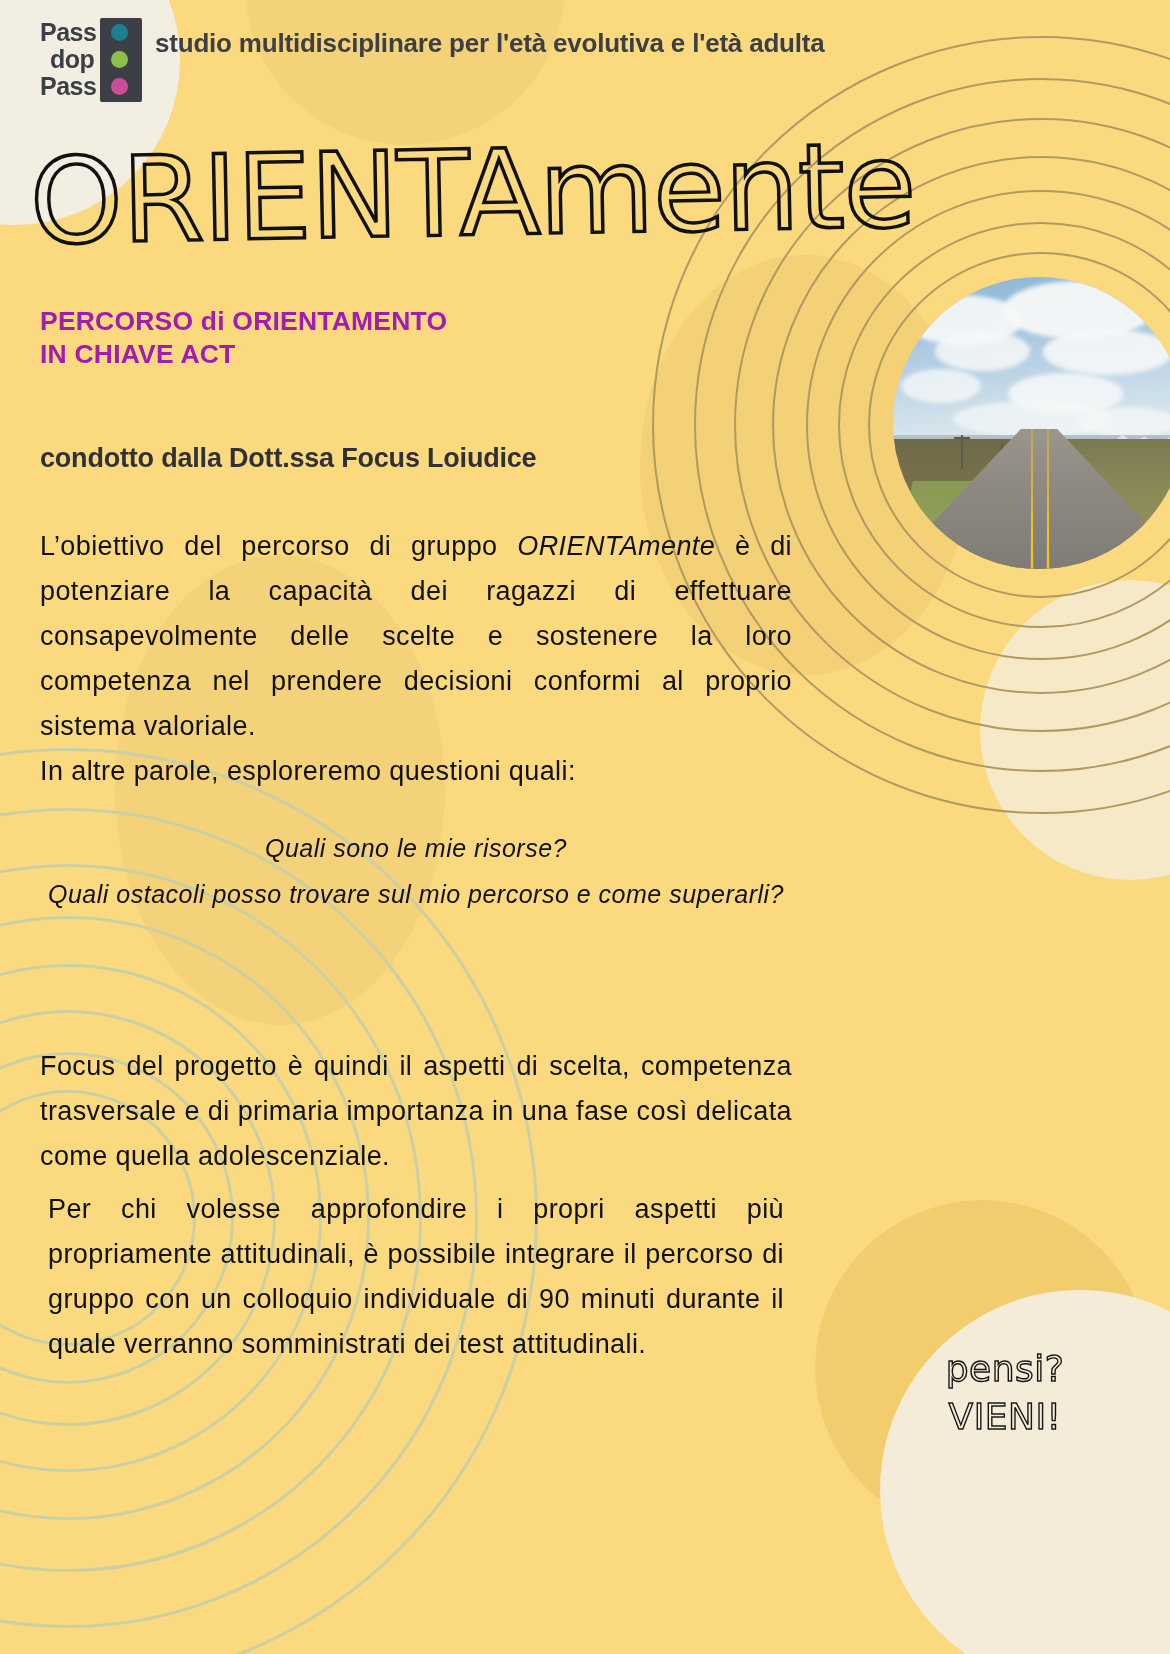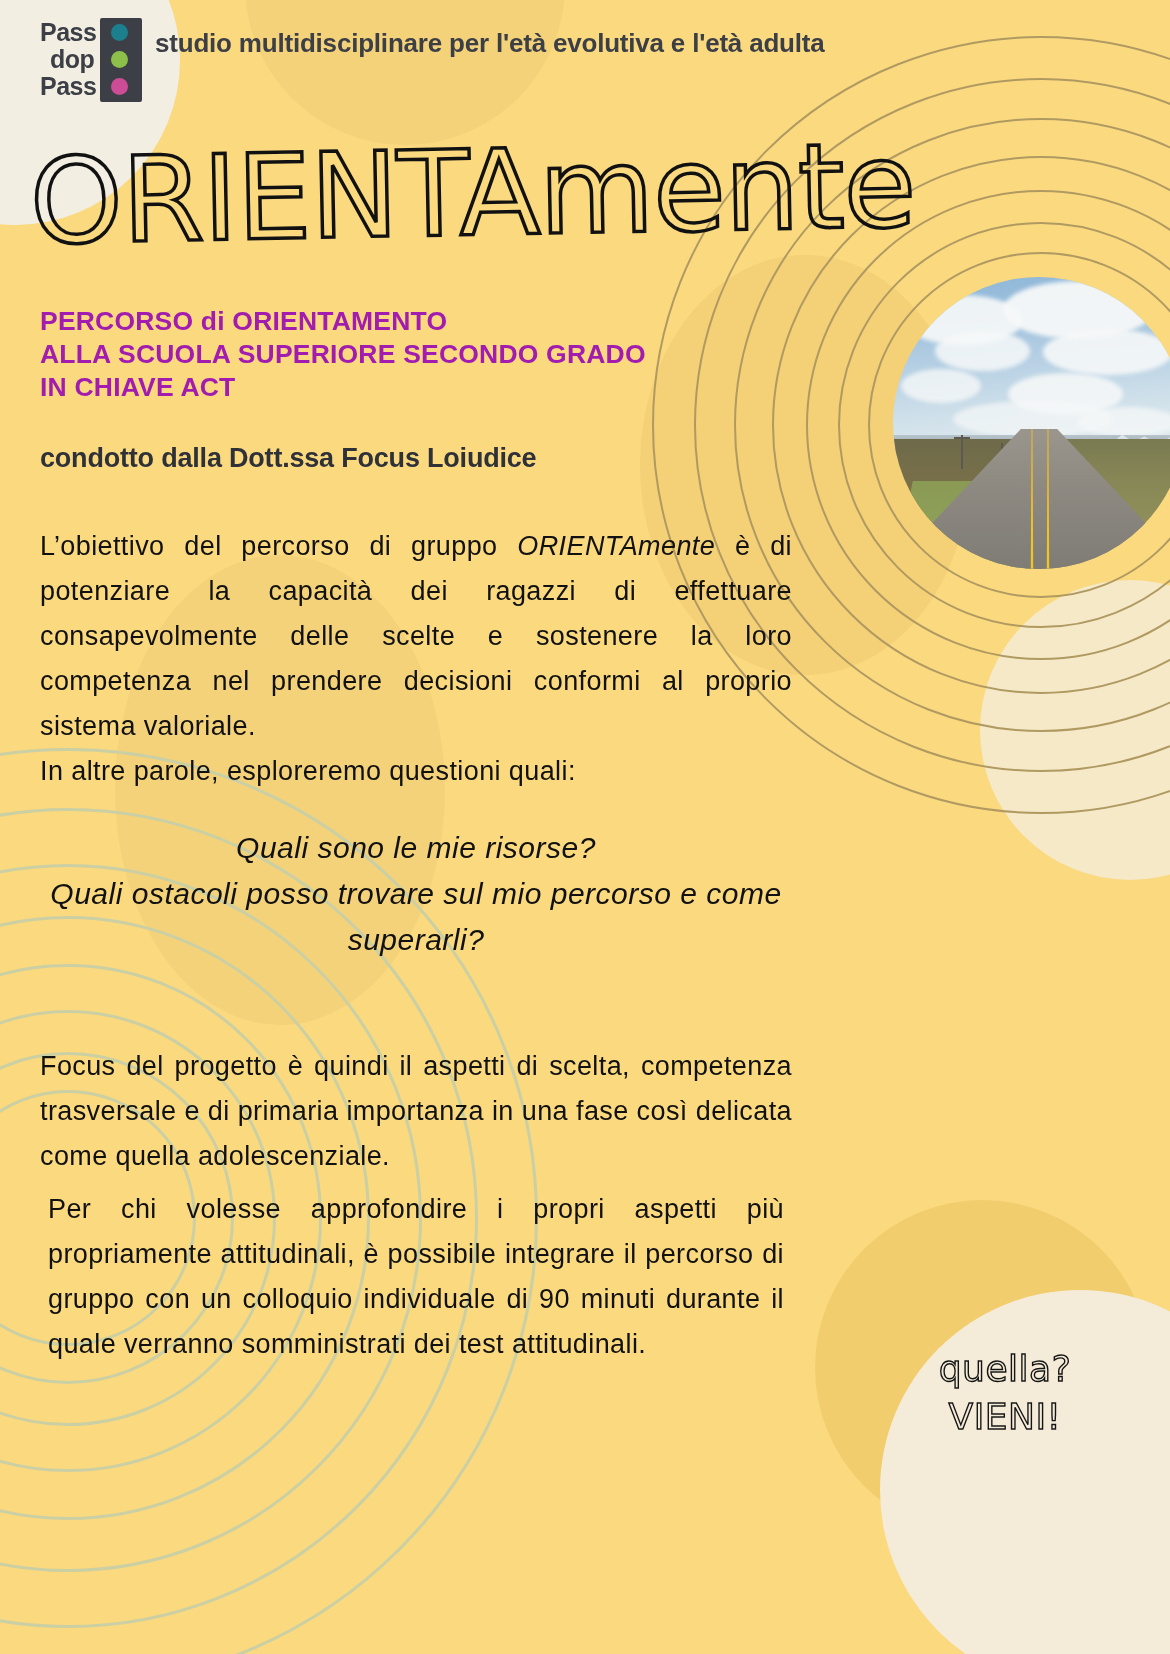--- a/index.html
+++ b/index.html
@@ -169,21 +169,21 @@
   
   .body1{
     position:absolute;left:40px;top:524px;width:752px;
     font-size:27px;line-height:45px;color:#111;
     text-align:justify;text-justify:inter-word;
     font-weight:300;letter-spacing:.4px;
   }
   .body1 .last{text-align:left;}
   .questions{
     position:absolute;left:40px;top:825px;width:752px;
-    font-size:30px;line-height:46px;color:#111;
+    font-size:25px;line-height:46px;color:#111;
     font-style:italic;text-align:center;letter-spacing:.5px;
   }
   .body2{
     position:absolute;left:40px;top:1044px;width:752px;
     font-size:27px;line-height:45px;color:#111;
     text-align:justify;text-justify:inter-word;
     font-weight:300;letter-spacing:.4px;
   }
   b{font-weight:normal;}
   i{font-style:italic;}
@@ -269,21 +269,20 @@
     <div class="dot dot2"></div>
     <div class="dot dot3"></div>
   </div>
 
   <div class="tagline">studio multidisciplinare per l'età evolutiva e l'età adulta</div>
 
   <div class="title">ORIENTAmente</div>
 
   <div class="subtitle">
     <div>PERCORSO di ORIENTAMENTO</div>
-    <div>ALLA SCUOLA SUPERIORE SECONDO GRADO</div>
     <div>IN CHIAVE ACT</div>
   </div>
 
   <div class="conductor">condotto dalla Dott.ssa Focus Loiudice</div>
 
   <div class="body1">
     <p style="margin:0;text-align:justify;">
       <span>L’obiettivo del percorso di gruppo </span><i>ORIENTAmente</i><span> è di </span><b>potenziare</b><span> la capacità dei ragazzi di effettuare consapevolmente delle scelte e </span><b>sostenere</b><span> la loro competenza nel </span><b>prendere decisioni</b><span> conformi al proprio sistema valoriale.</span>
     </p>
     <p class="last" style="margin:0;text-align:left;">
@@ -299,17 +298,17 @@
   <div class="body2">
     <p style="margin:0;text-align:justify;">
       <span>Focus del progetto è quindi il </span><b>aspetti di scelta</b><span>, competenza trasversale e di primaria importanza in una fase così delicata come quella adolescenziale.</span>
     </p>
     <p style="margin:8px;text-align:justify;">
       <span>Per chi volesse approfondire i propri aspetti più propriamente attitudinali, è possibile integrare il percorso di gruppo con un colloquio individuale di 90 minuti durante il quale verranno somministrati dei test attitudinali.</span>
     </p>
   </div>
 
   <div class="callout">
-    <div>quella?</div>
+    <div>pensi?</div>
     <div>VIENI!</div>
   </div>
 
 </div>
 
 </body></html>

